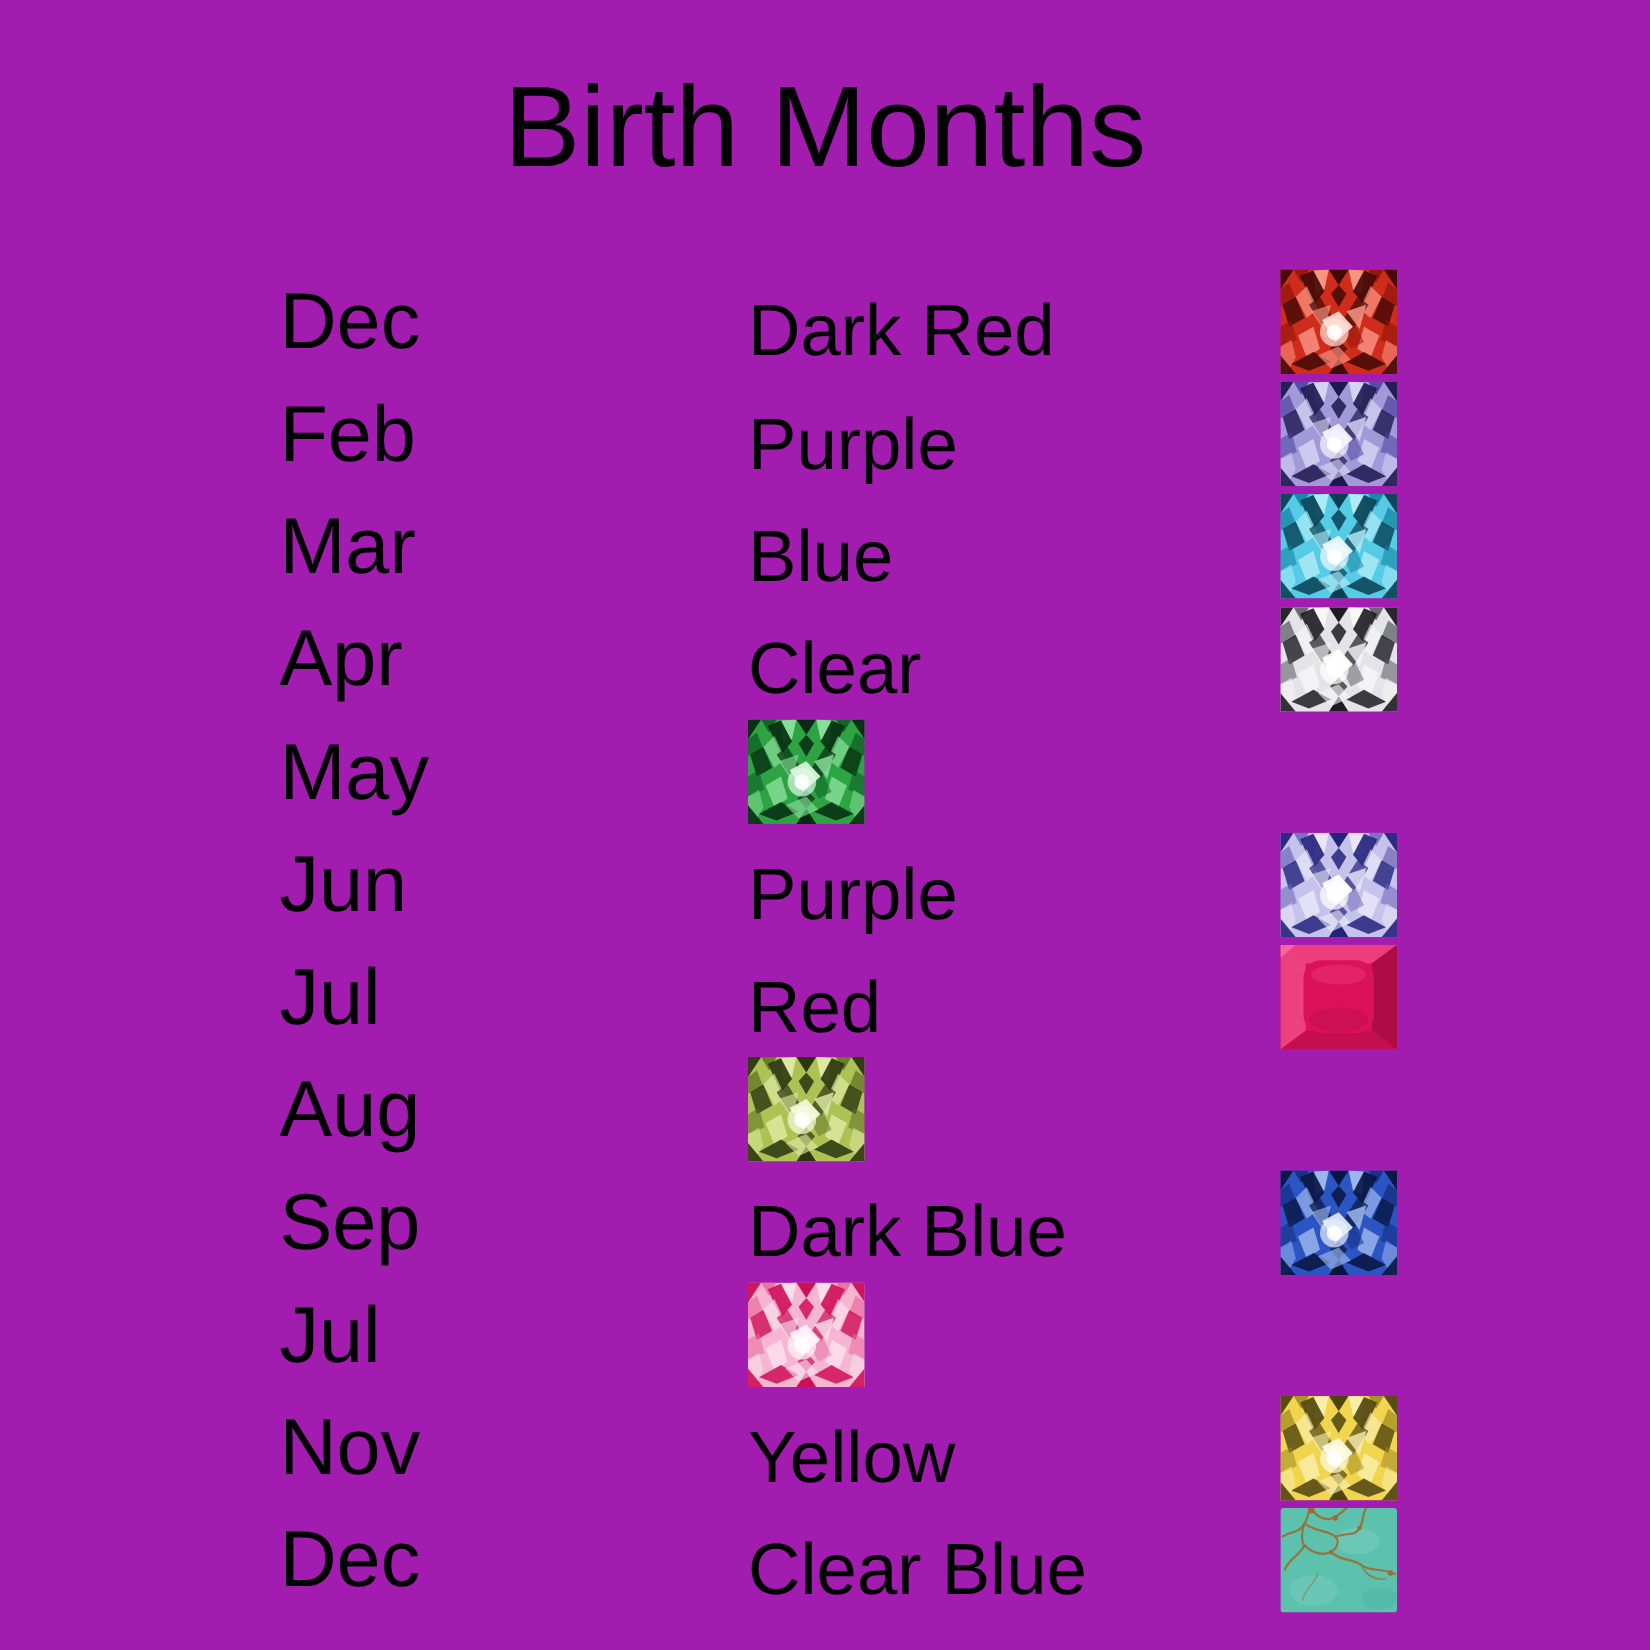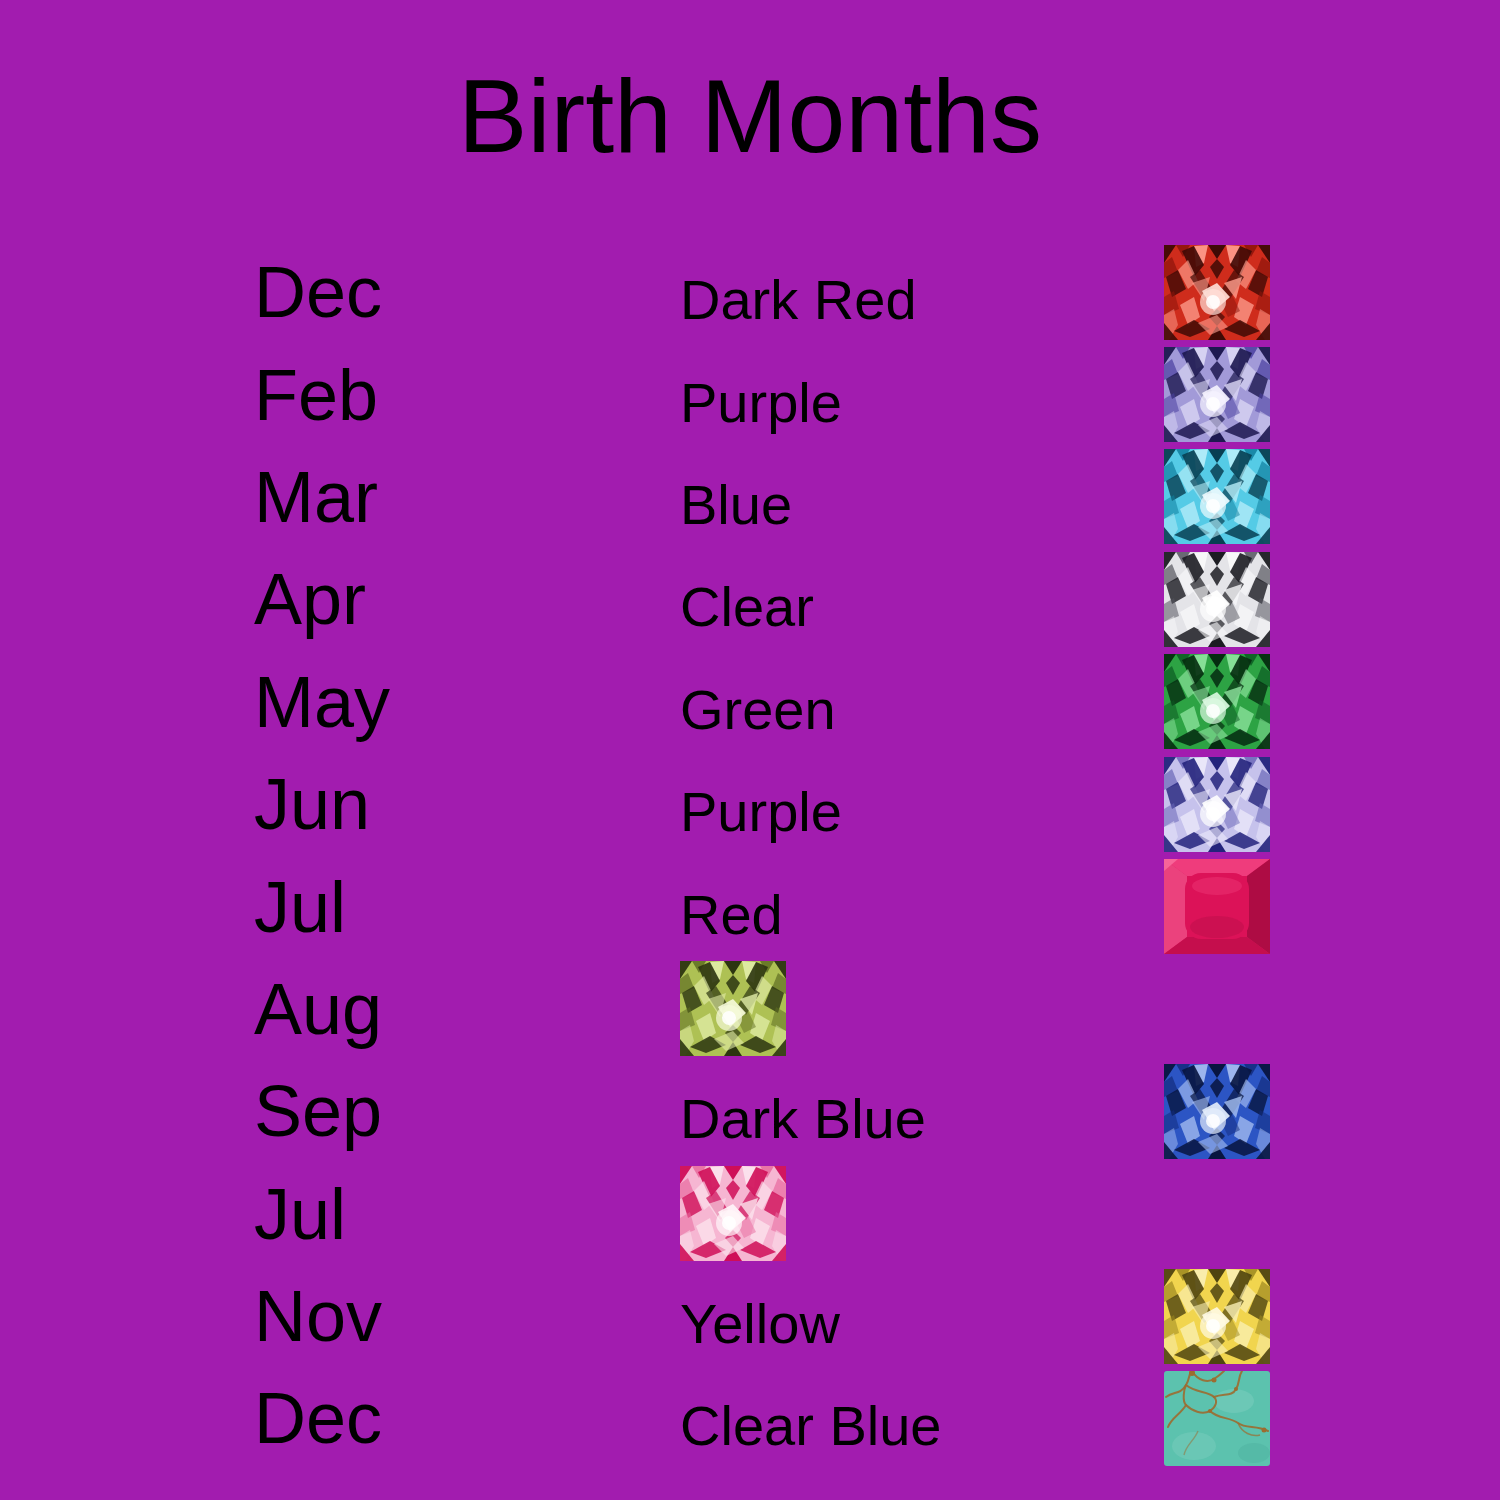--- a/index.html
+++ b/index.html
@@ -11,21 +11,21 @@
   .title{
     position:absolute;top:64px;left:0;width:100%;
     margin:0;text-align:center;font-size:104px;line-height:1;font-weight:400;
   }
   .rows{position:absolute;top:241px;left:0;right:0;}
   .row{
     display:flex;align-items:center;height:102.4px;
     padding-left:254px;padding-right:230px;
   }
   .month{width:426px;font-size:72px;line-height:1;white-space:nowrap;}
-  .colorname{flex:1;font-size:56px;line-height:1;white-space:nowrap;margin-top:16px;}
+  .colorname{flex:1;font-size:66px;line-height:1;white-space:nowrap;margin-top:16px;}
   .gemwrap{width:106px;height:95px;flex:none;}
   .gemwrap svg{display:block;}
 </style>
 </head>
 <body>
 
 <div class="page">
   <h1 class="title">Birth Months</h1>
   <div class="rows" id="rows">
   <div class="row">
@@ -211,21 +211,20 @@
             <polygon points="34,78 53,70 64,82 46,90" fill="#f8f8fa" opacity="0.6"></polygon>
             <polygon points="38,46 53,38 66,52 50,66" fill="#ffffff" opacity="0.9"></polygon>
             <circle cx="49" cy="57" r="13" fill="#ffffff" opacity=".7"></circle>
             <circle cx="49" cy="57" r="7" fill="#ffffff" opacity=".85"></circle>
           </svg>
         </div>
   </div>
 
   <div class="row">
     <div class="month">May</div>
-    <div class="colorname">Green</div>
     <div class="gemwrap">
           <svg xmlns="http://www.w3.org/2000/svg" viewBox="0 0 106 95" width="106" height="95">
             <rect width="106" height="95" fill="#2da344"></rect>
             <polygon points="12,0 26,0 19,12" fill="#0c5a22" opacity="0.85"></polygon>
             <polygon points="94,0 80,0 87,12" fill="#0c5a22" opacity="0.85"></polygon>
             <polygon points="30,1 44,0 40,18 32,22" fill="#90e5a0" opacity="0.9"></polygon>
             <polygon points="76,1 62,0 66,18 74,22" fill="#90e5a0" opacity="0.9"></polygon>
             <polygon points="0,0 12,0 0,18" fill="#052c10" opacity="0.95"></polygon>
             <polygon points="106,0 94,0 106,18" fill="#052c10" opacity="0.95"></polygon>
             <polygon points="18,6 30,1 40,20 30,32" fill="#052c10" opacity="0.9"></polygon>

